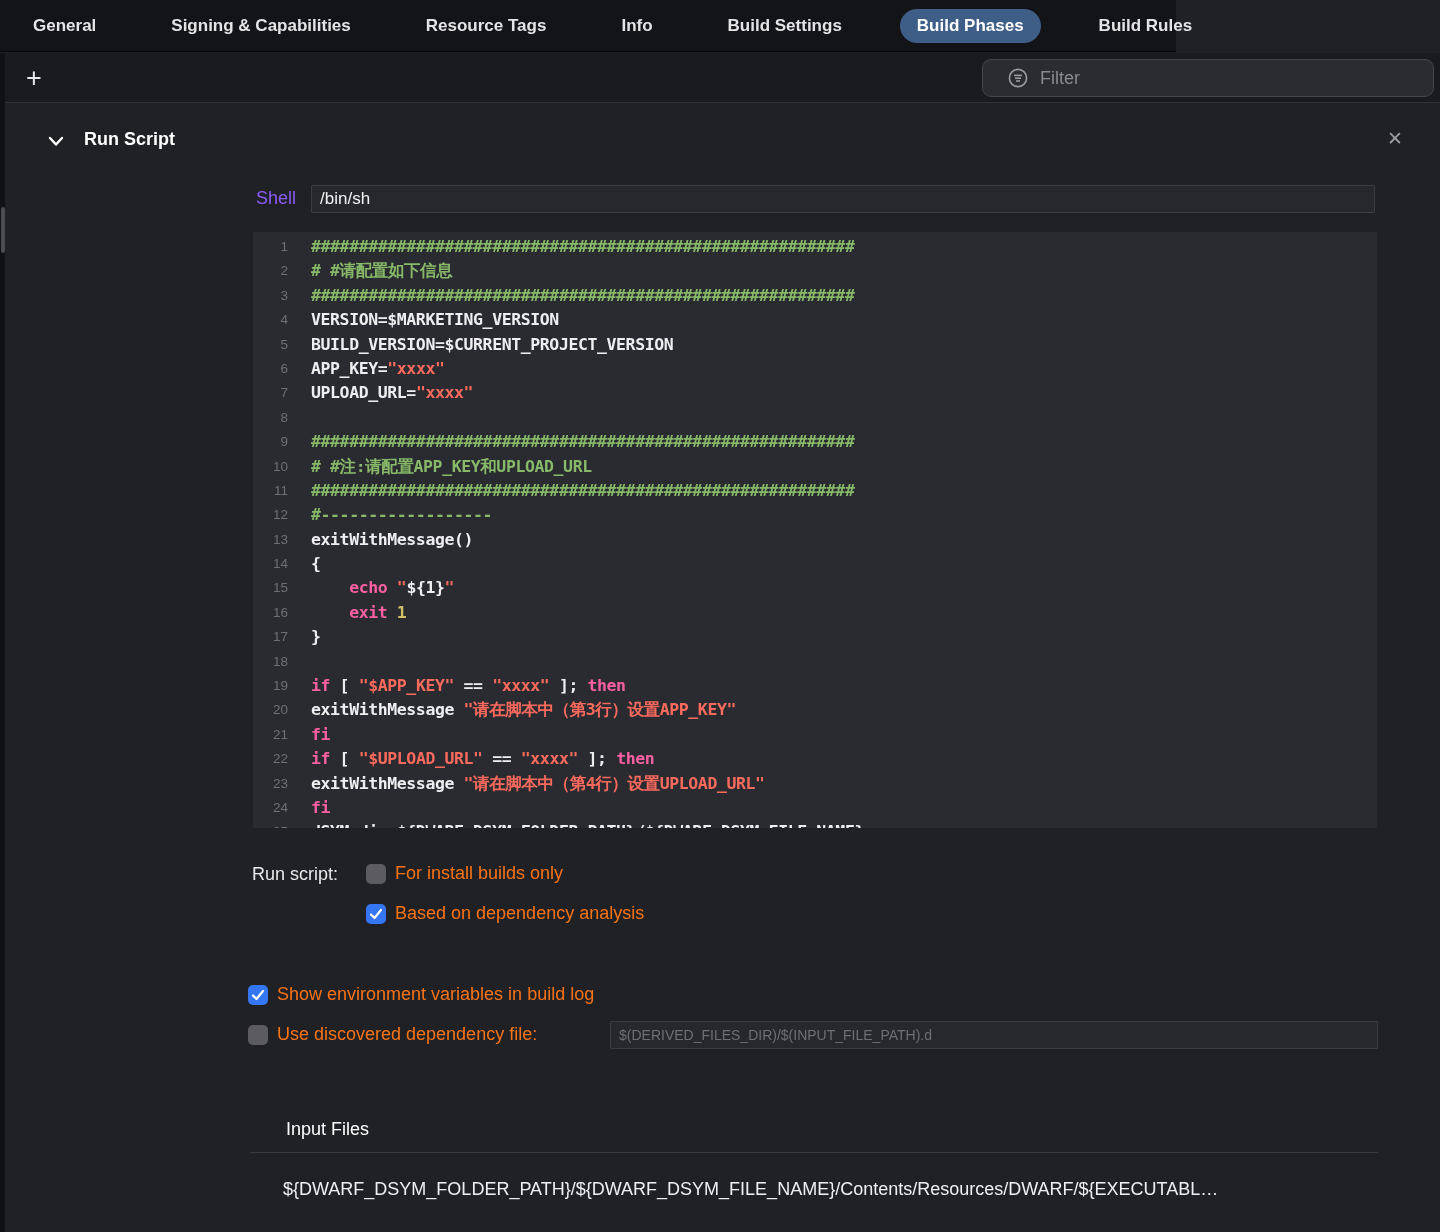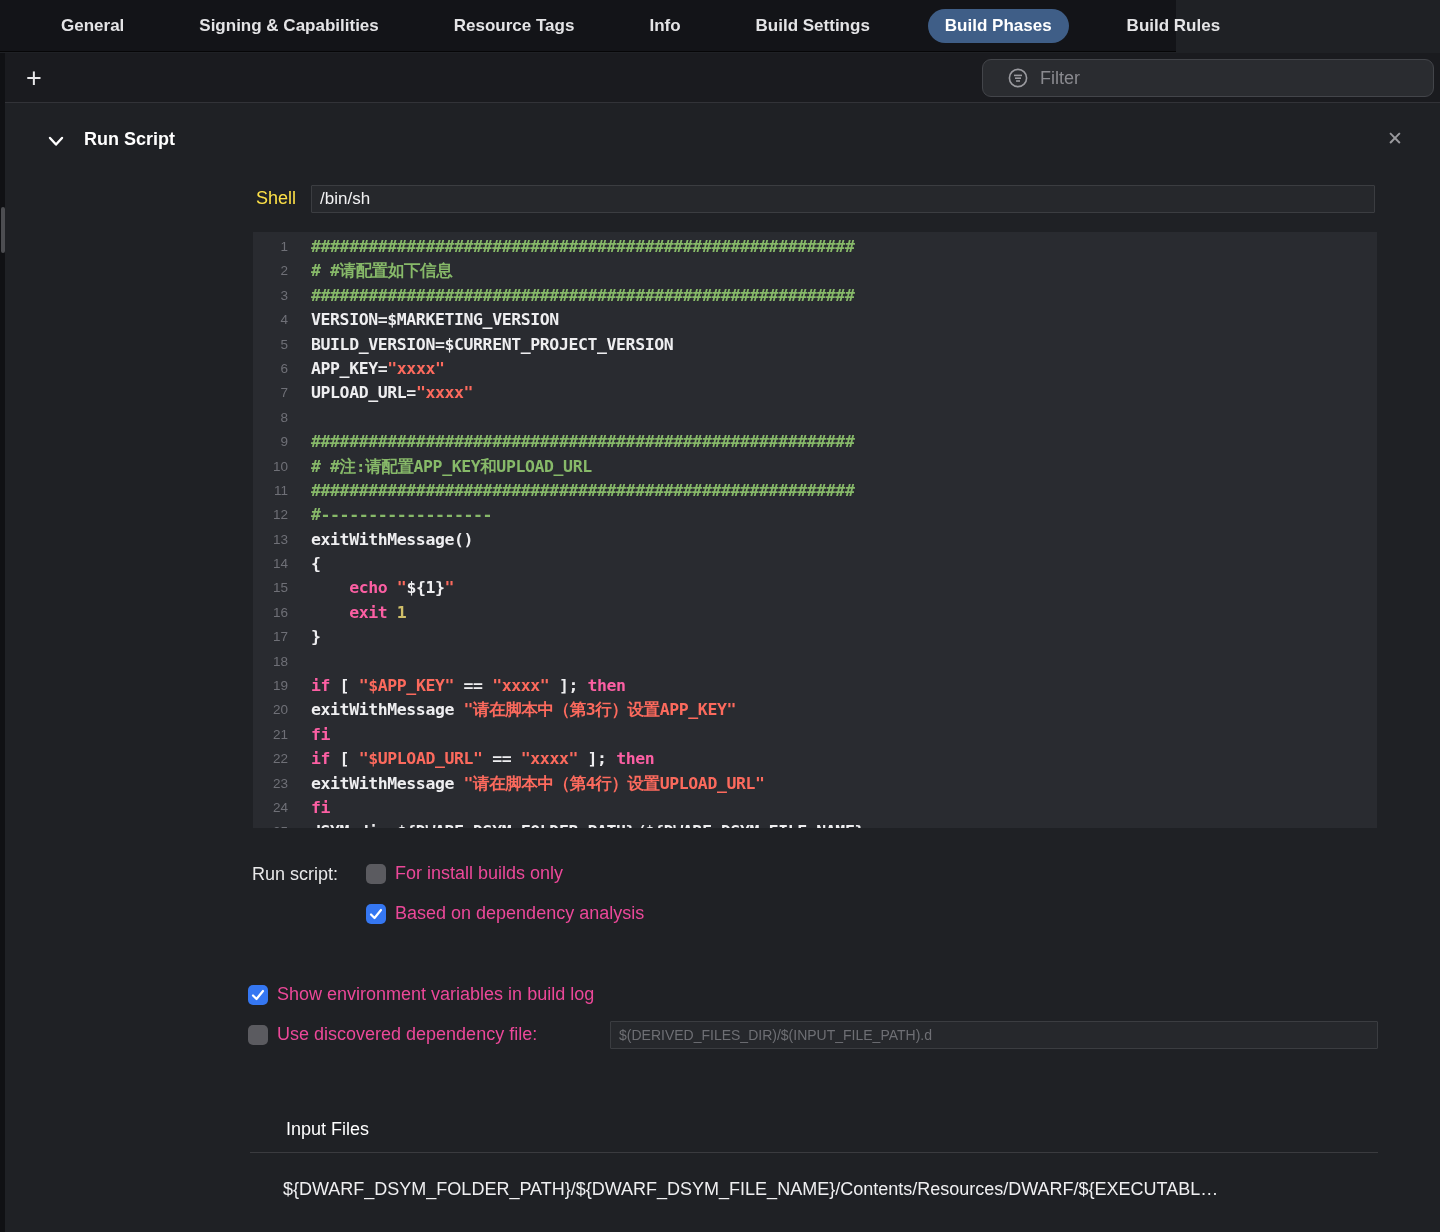--- a/index.html
+++ b/index.html
@@ -7,21 +7,21 @@
   #app{
     position:relative;width:1440px;height:1232px;overflow:hidden;
     background:#1f2125;
     font-family:"Liberation Sans", sans-serif;
     color:#e9e9ea;
   }
   
   .tabbar{
     position:absolute;left:0;top:0;width:1176px;height:52px;
     background:#131418;border-bottom:1px solid #060607;
-    display:flex;align-items:center;padding-left:44px;gap:41px;
+    display:flex;align-items:center;padding-left:16px;gap:41px;
   }
   .tab{
     font-size:17px;font-weight:600;color:#e4e4e6;line-height:34px;
     padding:0 17px;border-radius:17px;white-space:nowrap;cursor:default;
   }
   .tab.selected{background:#3f5e87;color:#ffffff;}
   
   .toolbar{
     position:absolute;left:5px;top:53px;width:1435px;height:50px;
     background:#1a1b1f;border-bottom:1px solid #323338;
@@ -42,21 +42,21 @@
   .filter-field input::placeholder{color:#8a8a8f;}
   
   .left-strip{position:absolute;left:0;top:53px;width:5px;height:1179px;background:#101114;}
   .left-thumb{position:absolute;left:1px;top:154px;width:4px;height:46px;background:#4c4d51;border-radius:2px;}
   
   .phase-header{position:absolute;left:0;top:104px;width:1440px;height:64px;}
   .disclosure{position:absolute;left:46px;top:27px;width:20px;height:20px;}
   .phase-title{position:absolute;left:84px;top:25px;font-size:18px;font-weight:700;color:#ffffff;}
   .phase-close{position:absolute;left:1383px;top:23px;width:24px;height:24px;color:#9a9a9e;font-size:19px;line-height:24px;text-align:center;font-weight:400;}
   
-  .shell-label{position:absolute;left:0;top:188px;width:296px;text-align:right;font-size:18px;color:#fde047;}
+  .shell-label{position:absolute;left:0;top:188px;width:296px;text-align:right;font-size:18px;color:#8b5cf6;}
   .shell-input{
     position:absolute;left:311px;top:185px;width:1064px;height:28px;
     background:#26282c;border:1px solid #3b3d41;border-radius:1px;
     font-family:"Liberation Sans",sans-serif;font-size:17px;color:#f2f2f3;
     padding:0 8px;outline:none;
   }
   
   .editor{
     position:absolute;left:253px;top:232px;width:1124px;height:596px;
     background:#292b30;overflow:hidden;padding-top:3px;
@@ -69,21 +69,21 @@
   .ct{
     margin-left:23px;font-family:"DejaVu Sans Mono",monospace;
     font-size:16.5px;font-weight:600;letter-spacing:-0.4px;color:#eeeef0;
   }
   .tk-c{color:#87b969;}   
   .tk-p{color:#eeeef0;}   
   .tk-k{color:#fc5fa3;font-weight:700;}  
   .tk-s{color:#fc6a5d;}   
   .tk-n{color:#d0bf69;}   
   
-  .opt-label{font-size:18px;color:#ec4899;}
+  .opt-label{font-size:18px;color:#f97316;}
   .checkbox{
     display:inline-block;width:20px;height:20px;border-radius:5px;
     background:#5b5b60;vertical-align:middle;position:relative;flex:0 0 20px;
   }
   .checkbox.on{background:#3577f2;}
   .checkbox svg{position:absolute;left:2px;top:2px;display:none;}
   .checkbox.on svg{display:block;}
   .opt-row{position:absolute;display:flex;align-items:center;gap:9px;}
   .runscript-label{position:absolute;left:252px;top:864px;font-size:18px;color:#e9e9ea;}
   .row-install{left:366px;top:863px;}

